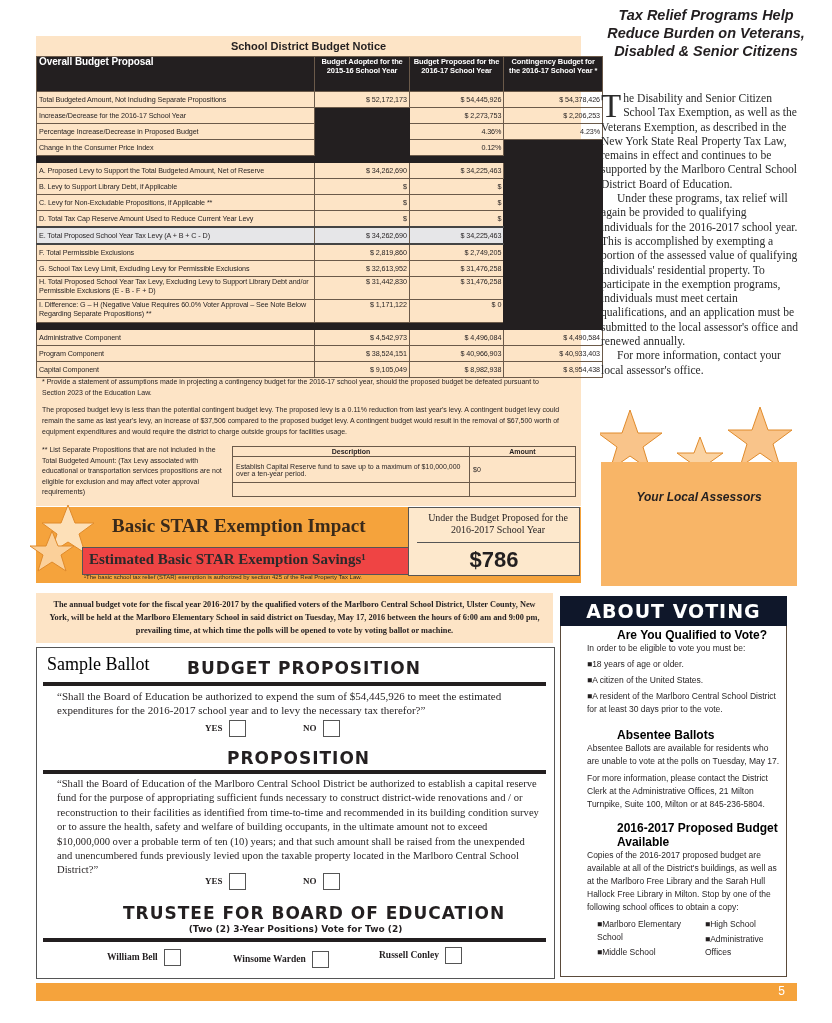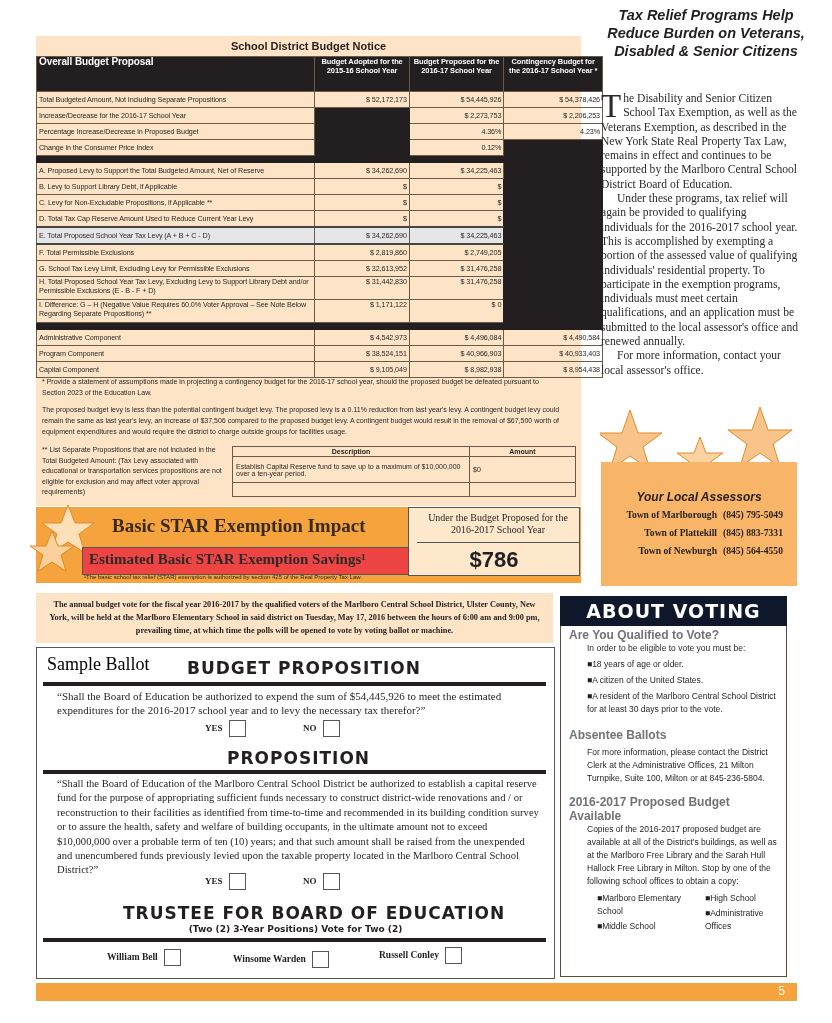--- a/index.html
+++ b/index.html
@@ -27,21 +27,21 @@
   #relief-b{left:601px;top:92px;width:198px;font-family:"Liberation Serif",serif;font-size:11.6px;line-height:14.3px;color:#2a2a2a;}
   #assessors{left:601px;top:462px;width:196px;height:124px;background:#f8b567;}
   
   #vote-note{left:36px;top:593px;width:517px;height:50px;background:#fde4c6;font-family:"Liberation Serif",serif;font-weight:bold;font-size:8.3px;line-height:13px;text-align:center;}
   #ballot{left:36px;top:647px;width:517px;height:330px;border:1px solid #555;background:#fff;font-family:"Liberation Serif",serif;}
   .bhead{font-family:"DejaVu Sans",sans-serif;font-weight:bold;letter-spacing:1px;font-size:17px;}
   .rule{position:absolute;left:6px;width:503px;height:4px;background:#231f20;}
   .cb{display:inline-block;width:15px;height:15px;border:1px solid #555;vertical-align:middle;margin-left:6px;}
   #about{left:560px;top:596px;width:225px;height:380px;border:1px solid #5a4a3a;border-top:none;}
   #about-h{left:560px;top:596px;width:227px;height:30px;background:#0f172a;color:#fff;font-family:"DejaVu Sans",sans-serif;font-weight:bold;font-size:19px;letter-spacing:1px;text-align:center;line-height:30px;}
-  .ah{font-weight:bold;font-size:12px;color:#737373;}
+  .ah{font-weight:bold;font-size:12px;color:#000000;margin-left:48px;}
   .at{font-size:8.5px;line-height:13px;margin-left:18px;}
   #pagebar{left:36px;top:983px;width:761px;height:18px;background:#f5a33c;}
 </style>
 </head>
 <body>
 
 <div id="budget" class="abs">
   <div class="title">School District Budget Notice</div>
   <table class="bt">
     <colgroup>
@@ -197,34 +197,20 @@
   <p style="margin:0;text-indent:16px;">Under these programs, tax relief will again be provided to qualifying individuals for the 2016-2017 school year. This is accomplished by exempting a portion of the assessed value of qualifying individuals' residential property. To participate in the exemption programs, individuals must meet certain qualifications, and an application must be submitted to the local assessor's office and renewed annually.</p>
   <p style="margin:0;text-indent:16px;">For more information, contact your local assessor's office.</p>
 </div>
 <svg class="abs" style="left:600px;top:405px" width="200" height="80">
   <polygon points="30,5 38,28 62,28 43,42 50,65 30,51 10,65 17,42 -2,28 22,28" fill="#f9c48a" stroke="#e08a2a"></polygon>
   <polygon points="100,32 106,48 123,48 109,58 114,74 100,64 86,74 91,58 77,48 94,48" fill="#fbd3a2" stroke="#e08a2a"></polygon>
   <polygon points="160,2 168,25 192,25 173,39 180,62 160,48 140,62 147,39 128,25 152,25" fill="#f9c48a" stroke="#e08a2a"></polygon>
 </svg>
 <div id="assessors" class="abs">
   <div style="text-align:center;font-weight:bold;font-style:italic;font-size:12px;margin-top:28px;">Your Local Assessors</div>
-  <div style="font-family:'Liberation Serif',serif;font-weight:bold;font-size:9.6px;line-height:18px;margin-top:2px;">
-    <div style="display:flex;">
-        <span style="width:116px;text-align:right;">Town of Marlborough</span>
-        <span style="margin-left:6px;">(845) 795-5049</span>
-      </div>
-    <div style="display:flex;">
-        <span style="width:116px;text-align:right;">Town of Plattekill</span>
-        <span style="margin-left:6px;">(845) 883-7331</span>
-      </div>
-    <div style="display:flex;">
-        <span style="width:116px;text-align:right;">Town of Newburgh</span>
-        <span style="margin-left:6px;">(845) 564-4550</span>
-      </div>
-  </div>
 </div>
 
 <div id="vote-note" class="abs">
     <div style="padding:5px 10px;">The annual budget vote for the fiscal year 2016-2017 by the qualified voters of the Marlboro Central School District, Ulster County, New York, will be held at the Marlboro Elementary School in said district on Tuesday, May 17, 2016 between the hours of 6:00 am and 9:00 pm, prevailing time, at which time the polls will be opened to vote by voting ballot or machine.</div>
   </div>
 
 <div id="ballot" class="abs">
   <div class="abs" style="left:10px;top:6px;font-size:18px;color:#000000;">Sample Ballot</div>
   <div class="abs bhead" style="left:150px;top:10px;">BUDGET PROPOSITION</div>
   <div class="rule" style="top:34px"></div>
@@ -245,20 +231,21 @@
 </div>
 
 <div id="about" class="abs">
   <div style="padding:32px 6px 0 8px;">
     <div class="ah">Are You Qualified to Vote?</div>
     <div class="at">In order to be eligible to vote you must be:</div>
     <div class="at" style="margin-top:3px;">■<span>18 years of age or older.</span></div>
     <div class="at" style="margin-top:3px;">■<span>A citizen of the United States.</span></div>
     <div class="at" style="margin-top:3px;">■<span>A resident of the Marlboro Central School District for at least 30 days prior to the vote.</span></div>
     <div class="ah" style="margin-top:12px;">Absentee Ballots</div>
+    <div class="at">Absentee Ballots are available for residents who are unable to vote at the polls on Tuesday, May 17.</div>
     <div class="at" style="margin-top:4px;">For more information, please contact the District Clerk at the Administrative Offices, 21 Milton Turnpike, Suite 100, Milton or at 845-236-5804.</div>
     <div class="ah" style="margin-top:10px;">2016-2017 Proposed Budget Available</div>
     <div class="at">Copies of the 2016-2017 proposed budget are available at all of the District's buildings, as well as at the Marlboro Free Library and the Sarah Hull Hallock Free Library in Milton. Stop by one of the following school offices to obtain a copy:</div>
     <div style="display:flex;margin-top:4px;padding-left:10px;">
       <div style="width:108px;">
         <div class="at">■<span>Marlboro Elementary School</span></div>
         <div class="at" style="margin-top:2px;">■<span>Middle School</span></div>
       </div>
       <div style="width:90px;">
         <div class="at">■<span>High School</span></div>

